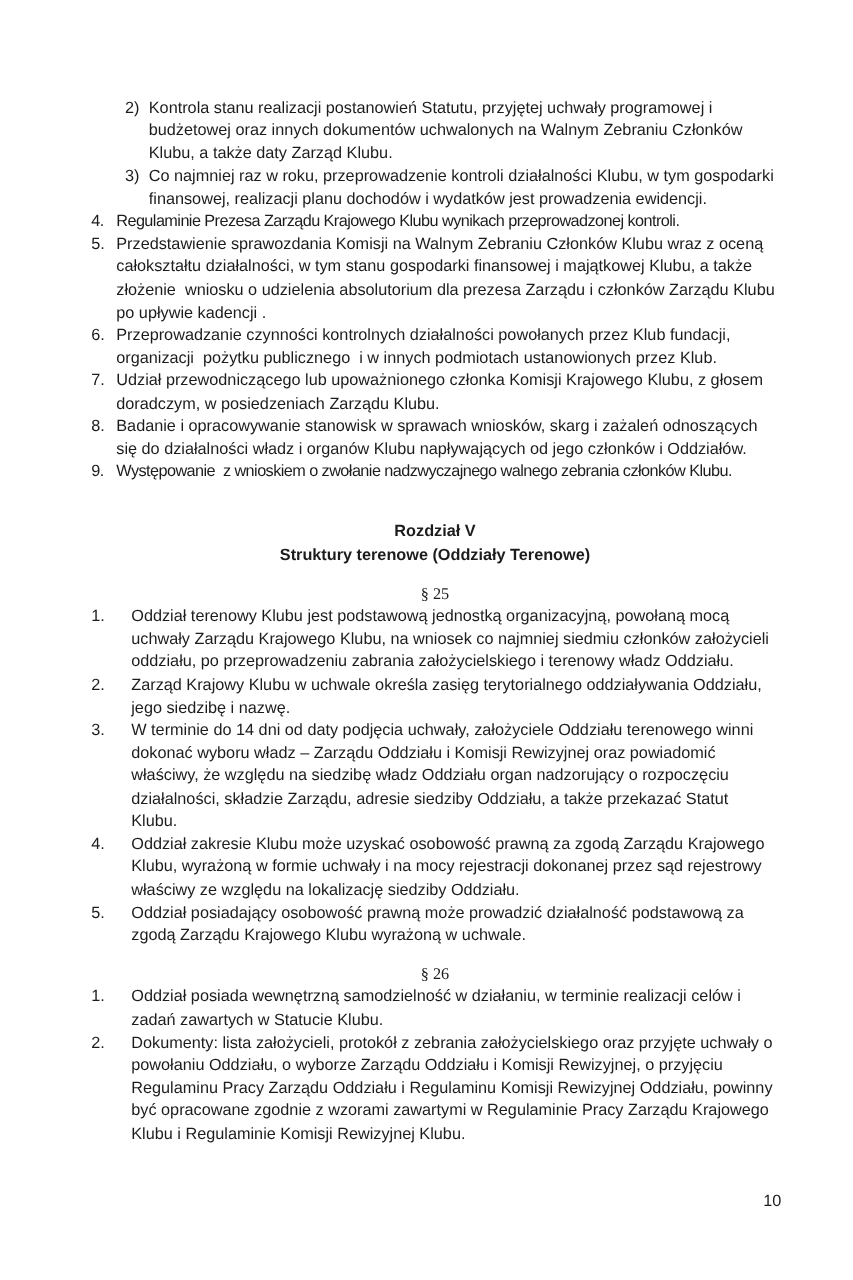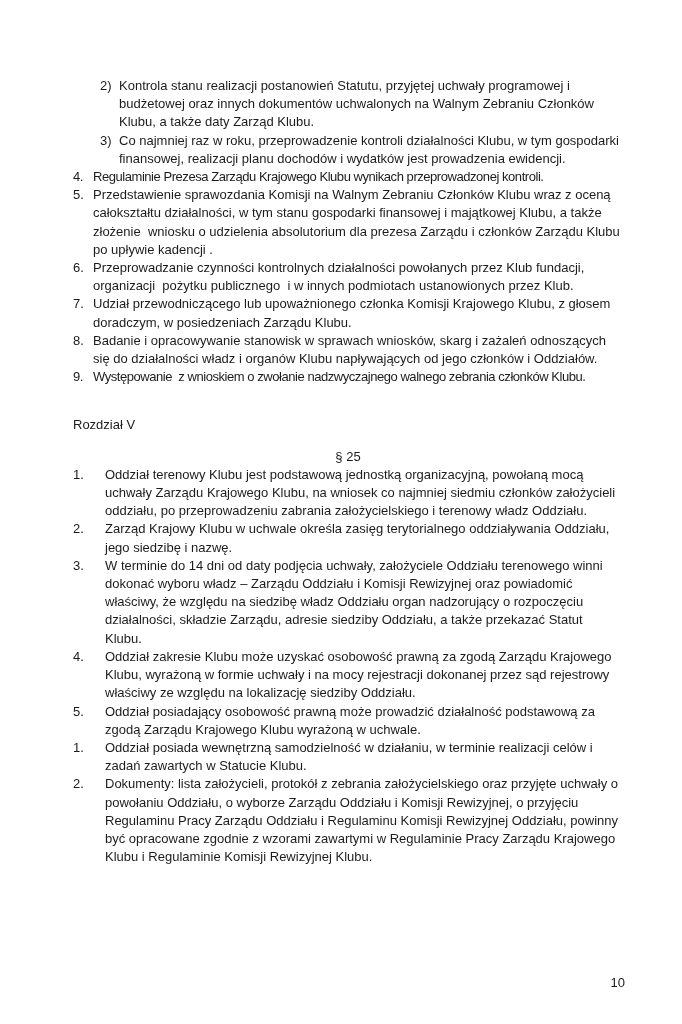--- a/index.html
+++ b/index.html
@@ -29,30 +29,32 @@
   .list { width: 100%; }
   .li { display: flex; align-items: flex-start; }
   .num { flex: 0 0 20px; }
   .text { flex: 1 1 auto; white-space: pre-wrap; }
   .sub-list { padding-left: 27px; }
   .sub-list .num { flex-basis: 19px; }
   .main-list .num { flex-basis: 20px; }
   .sec-list .num { flex-basis: 32px; }
   .condensed { letter-spacing: -0.45px; }
   .chapter {
-    font-weight: 400;
+    text-align: center;
+    font-weight: 700;
     margin-top: 30px;
   }
   .sec-head {
     text-align: center;
     margin-top: 13px;
+    font-family: Liberation Serif, serif;
   }
   .page-number {
     position: absolute;
-    top: 974px;
+    top: 952px;
     right: 57px;
     font-size: 13px;
   }
 </style>
 </head>
 <body>
 
 <div class="page">
   <div class="content">
 
@@ -97,20 +99,21 @@
         </div>
 
         <div class="li condensed">
           <span class="num">9.</span>
           <span class="text">Występowanie  z wnioskiem o zwołanie nadzwyczajnego walnego zebrania członków Klubu.</span>
         </div>
       </div>
 
     <div class="chapter">
       <div>Rozdział V</div>
+      <div>Struktury terenowe (Oddziały Terenowe)</div>
     </div>
 
     <div class="sec-head">§ 25</div>
 
     <div class="list sec-list">
 
         <div class="li">
           <span class="num">1.</span>
           <span class="text">Oddział terenowy Klubu jest podstawową jednostką organizacyjną, powołaną mocą uchwały Zarządu Krajowego Klubu, na wniosek co najmniej siedmiu członków założycieli oddziału, po przeprowadzeniu zabrania założycielskiego i terenowy władz Oddziału.</span>
         </div>
@@ -129,20 +132,21 @@
           <span class="num">4.</span>
           <span class="text">Oddział zakresie Klubu może uzyskać osobowość prawną za zgodą Zarządu Krajowego Klubu, wyrażoną w formie uchwały i na mocy rejestracji dokonanej przez sąd rejestrowy właściwy ze względu na lokalizację siedziby Oddziału.</span>
         </div>
 
         <div class="li">
           <span class="num">5.</span>
           <span class="text">Oddział posiadający osobowość prawną może prowadzić działalność podstawową za zgodą Zarządu Krajowego Klubu wyrażoną w uchwale.</span>
         </div>
       </div>
 
+    <div class="sec-head">§ 26</div>
 
     <div class="list sec-list">
 
         <div class="li">
           <span class="num">1.</span>
           <span class="text">Oddział posiada wewnętrzną samodzielność w działaniu, w terminie realizacji celów i zadań zawartych w Statucie Klubu.</span>
         </div>
 
         <div class="li">
           <span class="num">2.</span>

